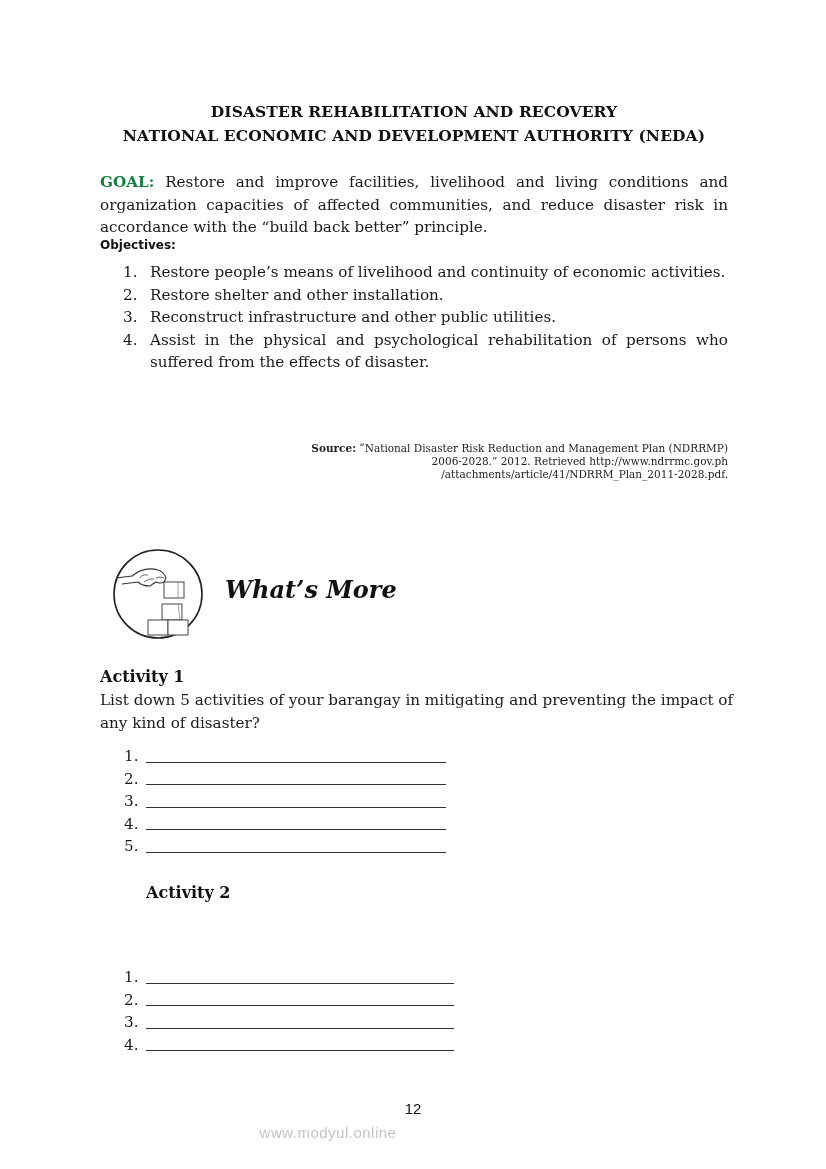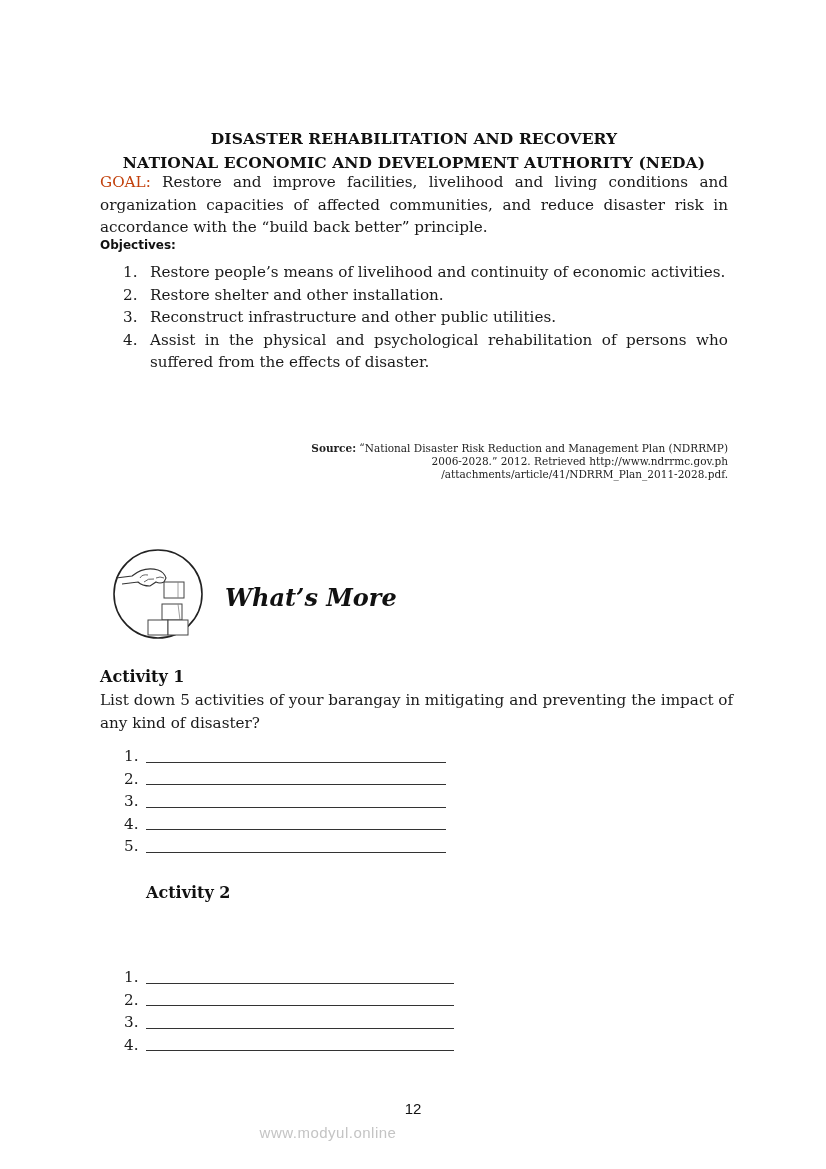--- a/index.html
+++ b/index.html
@@ -1,44 +1,44 @@
 <!DOCTYPE html>
 <html><head>
   <meta charset="utf-8">
   <style>
     html, body { margin: 0; padding: 0; background: #ffffff; }
     body { width: 826px; height: 1169px; position: relative; overflow: hidden; color: #111; }
     .page { position: absolute; left: 0; top: 0; width: 826px; height: 1169px; }
 
     .title { position: absolute; left: 100px; width: 628px; text-align: center;
-      font-family: "DejaVu Serif", serif; font-weight: bold; font-size: 15.5px; letter-spacing: 0.1px; color:#111;margin-top:27px; }
+      font-family: "DejaVu Serif", serif; font-weight: bold; font-size: 15.5px; letter-spacing: 0.1px; color:#111; }
     .title.t1 { top: 102px; }
     .title.t2 { top: 126px; }
 
     .para { position: absolute; left: 100px; width: 628px; font-family: "DejaVu Serif", serif;
       font-size: 15.2px; line-height: 22.5px; text-align: justify; color:#1a1a1a; }
     .goal { top: 171px; }
-    .goal .label { font-weight: normal; color:#c2410c; }
+    .goal .label { font-weight: bold; color:#15803d; }
 
     .objectives-label { position: absolute; left: 100px; top: 238px; font-family: "DejaVu Sans", sans-serif;
       font-weight: bold; font-size: 12px; color:#111; }
 
     .obj-list { position: absolute; left: 123px; top: 261px; width: 605px; margin: 0; padding: 0; list-style: none;
       font-family: "DejaVu Serif", serif; font-size: 15.2px; line-height: 22.5px; color:#1a1a1a; }
     .obj-list li { display: flex; }
     .obj-list .num { width: 27px; flex: 0 0 27px; }
     .obj-list .txt { flex: 1; text-align: justify; }
 
     .source { position: absolute; right: 98px; top: 442px; width: 440px; text-align: right;
       font-family: "DejaVu Serif", serif; font-size: 10.5px; line-height: 13px; color:#222; }
     .source .label { font-weight: bold; }
 
     .wm-icon { position: absolute; left: 112px; top: 548px; width: 92px; height: 92px; }
     .wm-title { position: absolute; left: 225px; top: 575px; font-family: "DejaVu Serif", serif;
-      font-style: italic; font-weight: bold; font-size: 24px; color:#111;margin-top:8px; }
+      font-style: italic; font-weight: bold; font-size: 24px; color:#111; }
 
     .act-title { position: absolute; left: 100px; font-family: "DejaVu Serif", serif; font-weight: bold; font-size: 16px; color:#111; }
     .act1-title { top: 667px; }
     .act2-title { top: 883px; margin-left: 46px; }
 
     .act-desc { position: absolute; left: 100px; width: 640px; font-family: "DejaVu Serif", serif;
       font-size: 15.2px; line-height: 22.5px; color:#1a1a1a; }
     .act1-desc { top: 689px; }
     .act2-desc { top: 905px; }
 

